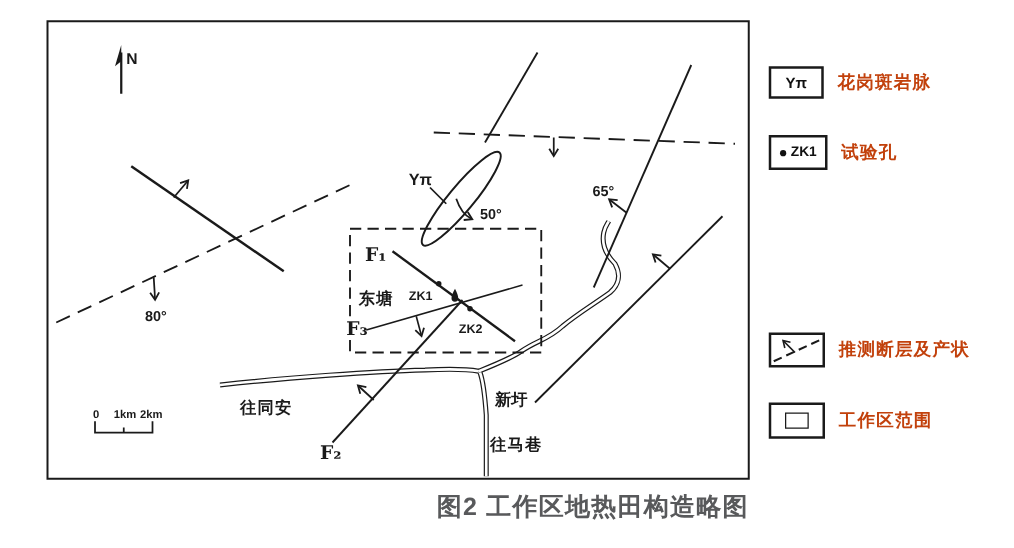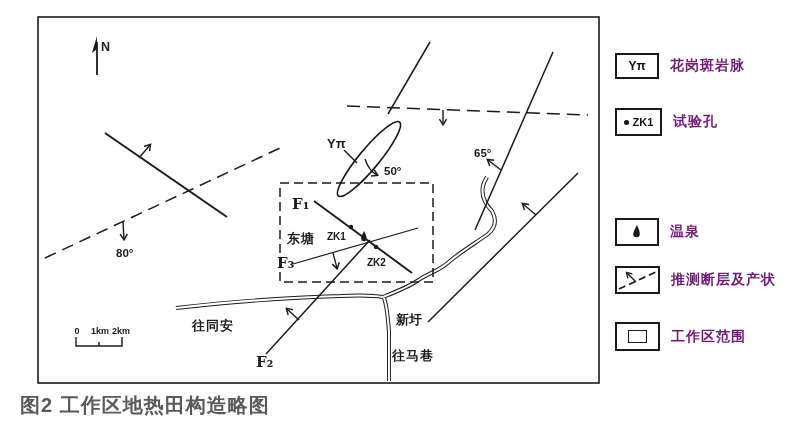--- a/index.html
+++ b/index.html
@@ -4,26 +4,26 @@
 <style>
   html,body{margin:0;padding:0;background:#ffffff;}
   .stage{position:relative;width:811px;height:438px;background:#ffffff;overflow:hidden;
          font-family:"Liberation Sans","DejaVu Sans",sans-serif;}
   .map-svg{position:absolute;left:0;top:0;}
   
   .legend{position:absolute;left:615px;top:0;width:190px;height:390px;}
   .lg-row{position:absolute;left:0;display:flex;align-items:center;gap:11px;}
   .lg-box{display:flex;align-items:center;justify-content:center;
           border:2px solid #1a1a1a;background:#fff;box-sizing:border-box;}
-  .lg-label{font-size:14px;font-weight:bold;color:#701a75;white-space:nowrap;letter-spacing:1px;}
+  .lg-label{font-size:14px;font-weight:bold;color:#c2410c;white-space:nowrap;letter-spacing:1px;}
   .lg-sym-text{font-size:12px;font-weight:bold;color:#111;}
   .lg-dot{width:5px;height:5px;background:#111;border-radius:50%;display:inline-block;margin-right:4px;}
   .zk-text{font-size:11px;font-weight:bold;color:#111;}
   
-  .caption{position:absolute;left:20px;top:392px;width:561px;text-align:left;
+  .caption{position:absolute;left:38px;top:392px;width:561px;text-align:right;
            font-size:20px;font-weight:bold;color:#58595b;letter-spacing:1px;}
 </style>
 </head>
 <body>
 
 <div class="stage">
 
   <svg class="map-svg" width="811" height="438" viewBox="0 0 811 438">
     <defs>
       <marker id="ah" viewBox="0 0 10 10" refX="7" refY="5" markerWidth="9" markerHeight="9" orient="auto" markerUnits="userSpaceOnUse">
@@ -139,28 +139,20 @@
 
     <div class="lg-row" style="top:108px">
       <span class="lg-box" style="width:47px;height:28px">
         <span class="lg-dot"></span>
         <span class="zk-text">ZK1</span>
       </span>
       <span class="lg-label">试验孔</span>
     </div>
 
 
-    <div class="lg-row" style="top:218px">
-      <span class="lg-box" style="width:44px;height:28px">
-        <svg width="14" height="18" viewBox="0 0 14 18">
-          <path d="M7,2 C8.8,6 9.8,8.6 9.8,11 A3.3,3.3 0 1 1 3.2,11 C3.2,8.6 5.2,6 7,2 Z" fill="#1a1a1a"></path>
-        </svg>
-      </span>
-      <span class="lg-label">温泉</span>
-    </div>
 
     <div class="lg-row" style="top:322px">
       <span class="lg-box" style="width:45px;height:29px">
         <span style="width:17px;height:11px;border:1.6px solid #1a1a1a;display:inline-block"></span>
       </span>
       <span class="lg-label">工作区范围</span>
     </div>
 
     <div class="lg-row" style="top:266px">
       <span class="lg-box" style="width:45px;height:28px">

